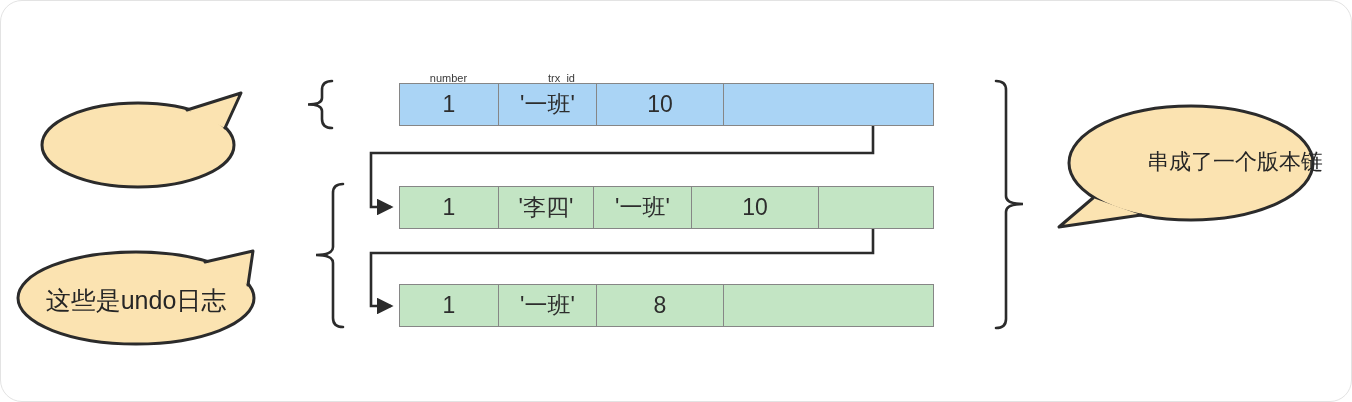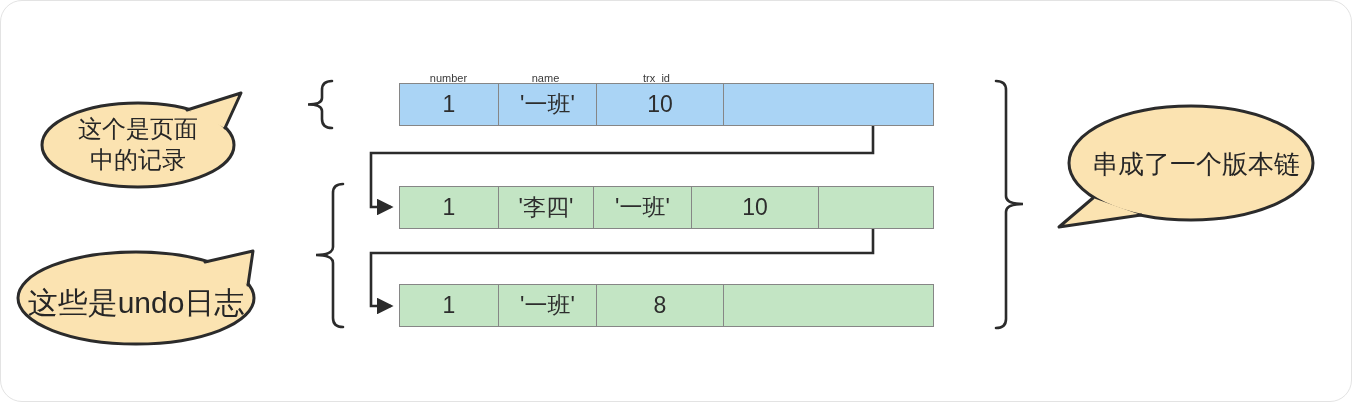--- a/index.html
+++ b/index.html
@@ -44,22 +44,22 @@
   .row-blue  { background: #aad4f5; }
   .row-green { background: #c3e5c4; }
   .w1 { width: 99px; }  .w2 { width: 95px; }  .w3 { width: 98px; }
   .w4 { width: 127px; } .w5 { flex: 1; }
   
   .bubble-text {
     position: absolute; z-index: 2; text-align: center; color: #262626;
     line-height: 1.28; white-space: nowrap;
   }
   #bt1 { left: 42px;  top: 113px; width: 190px; font-size: 24px; }
-  #bt2 { left: 17px;  top: 283px; width: 236px; font-size: 30px; }
-  #bt3 { left: 1068px; top: 147px; width: 254px; font-size: 26px; }
+  #bt2 { left: 17px;  top: 283px; width: 236px; font-size: 25px; }
+  #bt3 { left: 1068px; top: 147px; width: 254px; font-size: 22px; text-align: right; }
 </style>
 </head>
 <body>
 
 <div class="canvas">
 
   <svg class="overlay" viewBox="0 0 1352 402">
     <defs>
       <marker id="arrowhead" viewBox="0 0 10 10" refX="8.5" refY="5" markerWidth="6.5" markerHeight="6.5" orient="auto-start-reverse">
         <path d="M0 0 L10 5 L0 10 z" fill="#2b2b2b"></path>
@@ -91,21 +91,20 @@
 
     <path d="M 872 208 L 872 252 L 370 252 L 370 305 L 390 305" fill="none" stroke="#2b2b2b" stroke-width="2.6" marker-end="url(#arrowhead)"></path>
 
     <circle cx="872" cy="104" r="7" fill="#2b2b2b"></circle>
     <circle cx="872" cy="208" r="7" fill="#2b2b2b"></circle>
     <circle cx="872" cy="305" r="7" fill="#2b2b2b"></circle>
   </svg>
 
   <div class="tbl-header">
     <div class="hcell w1">number</div>
-    <div class="hcell w2">name</div>
     <div class="hcell w4">trx_id</div>
   </div>
 
   <div class="row row-blue" style="top:82px">
     <div class="cell w1">1</div>
     <div class="cell w3">'一班'</div>
     <div class="cell w4">10</div>
     <div class="cell w5"></div>
   </div>
 
@@ -117,20 +116,16 @@
     <div class="cell w5"></div>
   </div>
 
   <div class="row row-green" style="top:283px">
     <div class="cell w1">1</div>
     <div class="cell w3">'一班'</div>
     <div class="cell w4">8</div>
     <div class="cell w5"></div>
   </div>
 
-  <div class="bubble-text" id="bt1">
-    <div>这个是页面</div>
-    <div>中的记录</div>
-  </div>
   <div class="bubble-text" id="bt2">这些是undo日志</div>
   <div class="bubble-text" id="bt3">串成了一个版本链</div>
 
 </div>
 
 </body></html>

